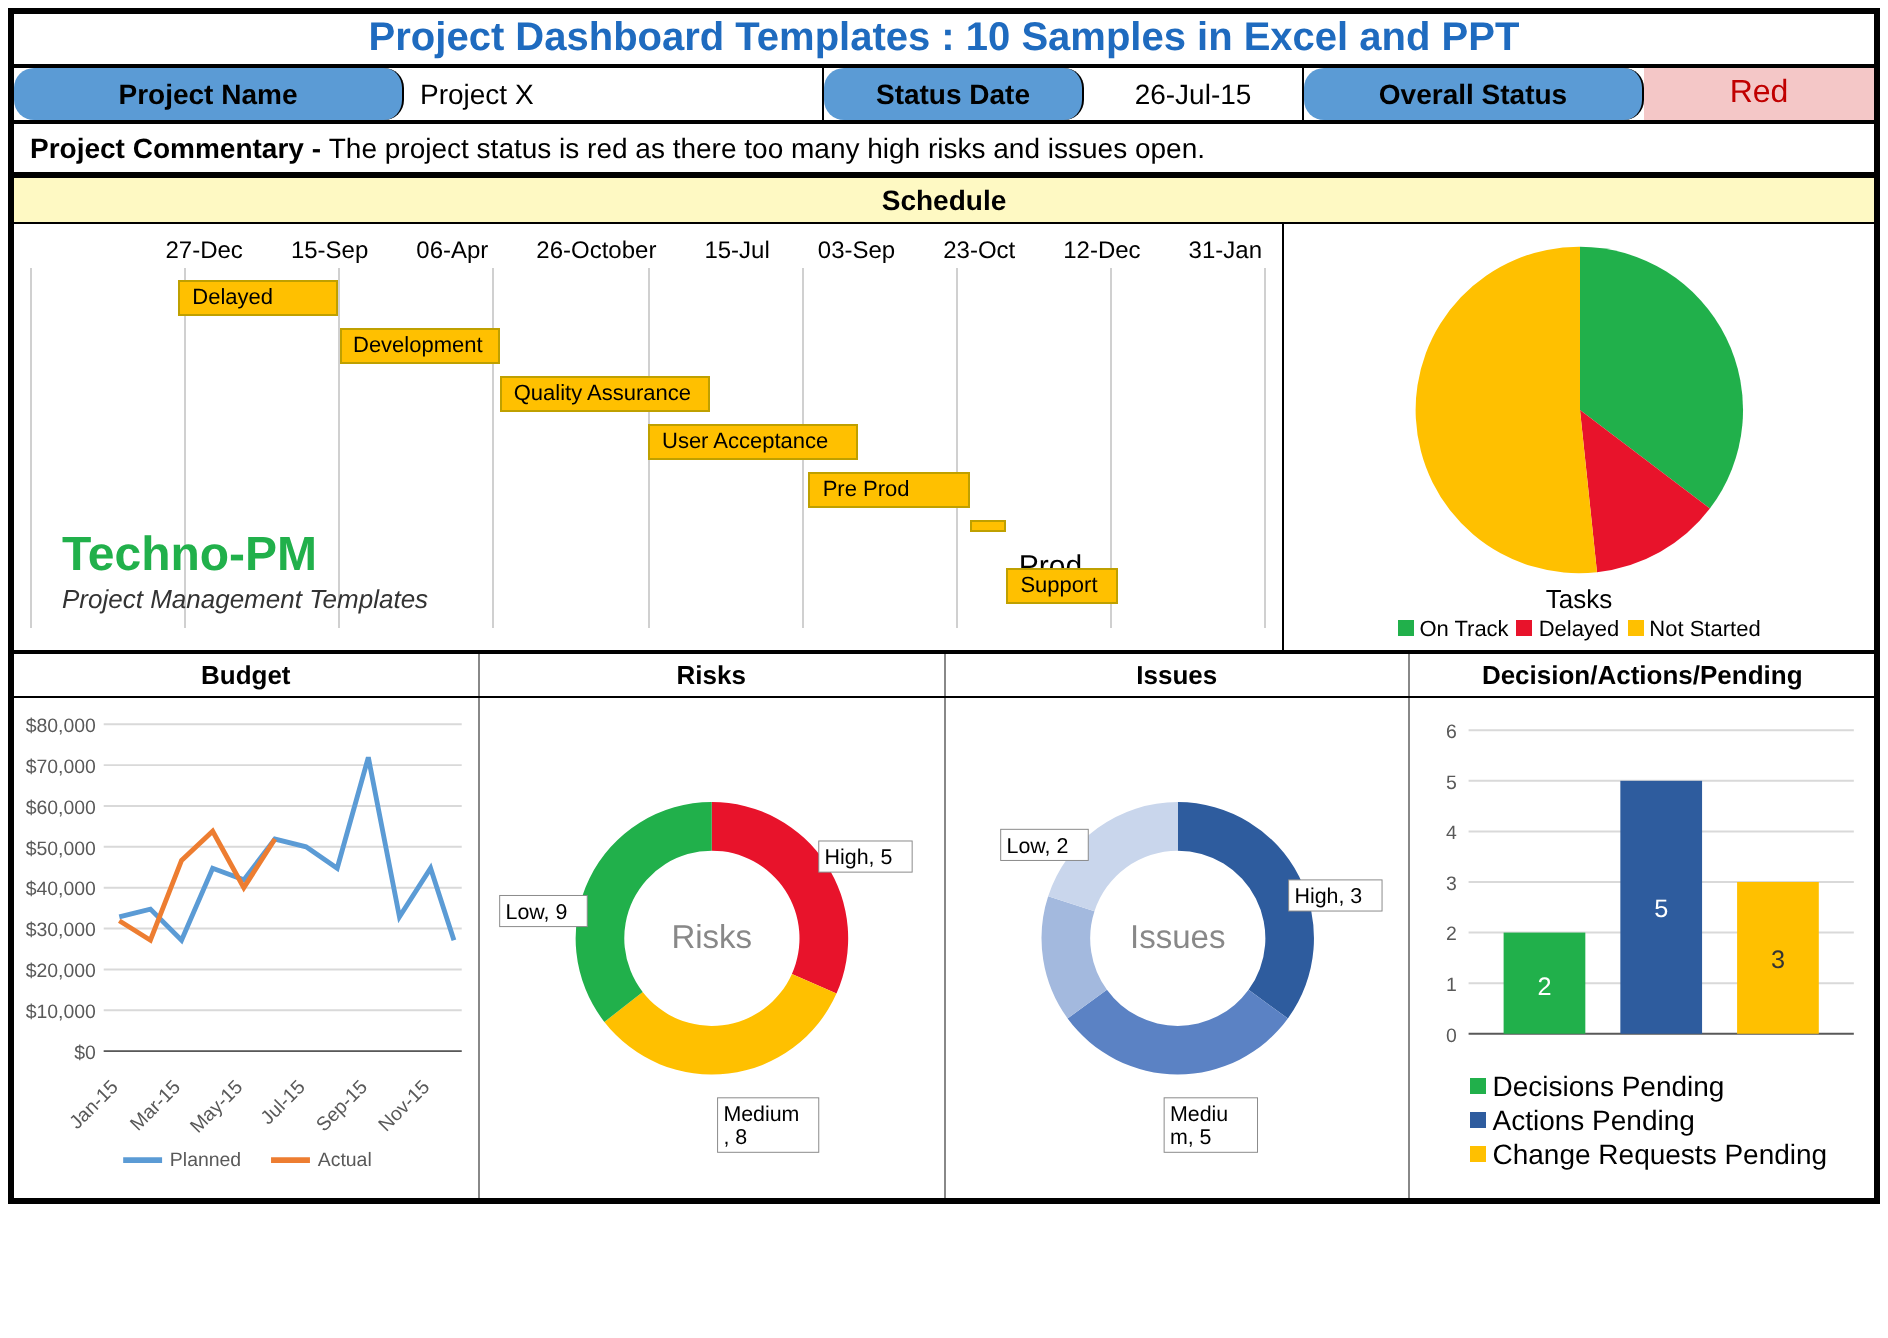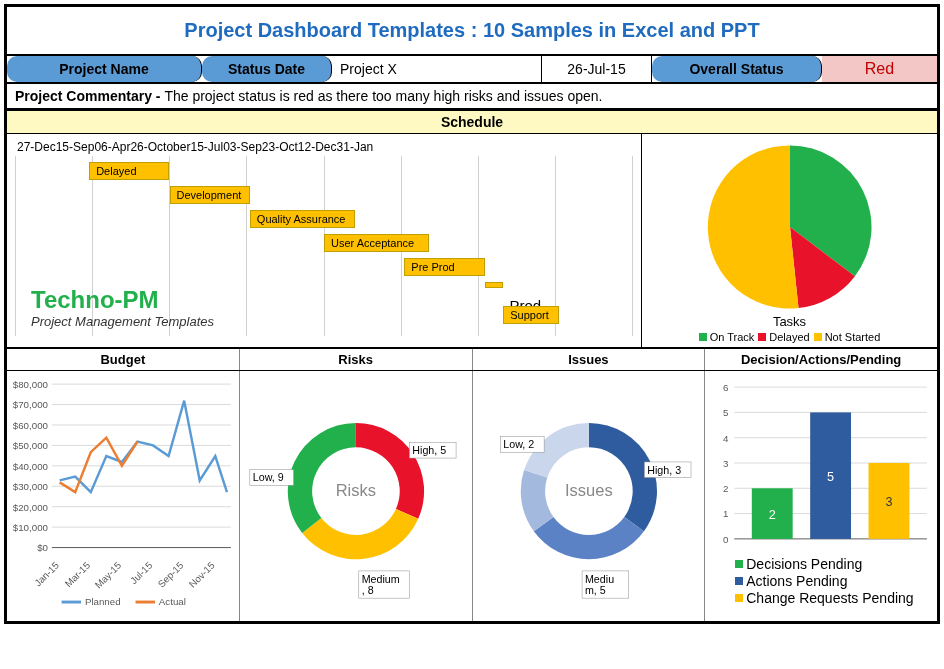--- a/index.html
+++ b/index.html
@@ -1,29 +1,29 @@
 <!DOCTYPE html>
 <html><head>
 <meta charset="utf-8">
 <style>
   * { box-sizing: border-box; margin: 0; padding: 0; }
   body { font-family: Arial, sans-serif; background: #fff; padding: 4px; }
   .frame { border: 3px solid #000; width: 936px; margin: 0 auto; }
-  .title-bar { background: #fff; color: #1f6bbf; text-align: center; font-weight: bold; font-size: 20px; padding: 12px 0; border-bottom: 2px solid #000; }
+  .title-bar { background: #fff; color: #1f6bbf; text-align: center; font-weight: bold; font-size: 20px; padding: 1px 0; border-bottom: 2px solid #000; }
   .header-row { display: flex; border-bottom: 2px solid #000; }
   .hdr-cell { border-right: 1px solid #000; padding: 4px 8px; font-size: 14px; display: flex; align-items: center; }
   .hdr-cell:last-child { border-right: none; }
   .hdr-lbl { background: #5b9bd5; font-weight: bold; justify-content: center; border-radius: 10px; }
   .hdr-val { background: #fff; }
   .hdr-red { background: #f4c7c7; color: #c00000; justify-content: center; font-size: 16px; }
   .commentary { padding: 4px 8px; border-bottom: 2px solid #000; font-size: 14px; }
   .section-title { background: #fef9c3; text-align: center; font-weight: bold; padding: 3px 0; border-top: 1px solid #000; border-bottom: 1px solid #000; font-size: 14px; }
   .schedule-wrap { display: flex; border-bottom: 2px solid #000; }
   .gantt-area { flex: 0 0 635px; border-right: 1px solid #000; padding: 6px 8px 2px; position: relative; }
-  .gantt-dates { display: flex; justify-content: flex-start; font-size: 12px; padding: 0 2px; }
+  .gantt-dates { display: flex; justify-content: flex-end; font-size: 12px; padding: 0 2px; gap: 24px; }
   .gantt-grid { position: relative; height: 180px; margin-top: 2px; }
   .gantt-cols { position: absolute; inset: 0; display: flex; justify-content: space-between; }
   .gantt-col { width: 1px; background: #d0d0d0; }
   .gantt-bar { position: absolute; background: #ffc000; border: 1px solid #bfa000; font-size: 11px; padding: 2px 6px; white-space: nowrap; }
   .logo { position: absolute; left: 24px; top: 152px; }
   .logo-main { color: #21b04b; font-weight: bold; font-size: 24px; }
   .logo-sub { font-style: italic; font-size: 13px; color: #333; }
   .pie-area { flex: 1; padding: 8px 8px 4px; text-align: center; }
   .pie-svg { display: block; margin: 0 auto; }
   .pie-title { font-size: 13px; margin-top: 2px; }
@@ -42,22 +42,22 @@
   .bar-legend .row { display: flex; align-items: center; margin: 1px 0 1px 26px; }
 </style>
 </head>
 <body>
 
 <div class="frame">
   <div class="title-bar">Project Dashboard Templates : 10 Samples in Excel and PPT</div>
 
   <div class="header-row">
     <div class="hdr-cell hdr-lbl" style="flex:0 0 195px">Project Name</div>
+    <div class="hdr-cell hdr-val" style="flex:0 0 210px">Project X</div>
     <div class="hdr-cell hdr-lbl" style="flex:0 0 130px">Status Date</div>
-    <div class="hdr-cell hdr-val" style="flex:0 0 210px">Project X</div>
     <div class="hdr-cell hdr-val" style="flex:0 0 110px;justify-content:center">26-Jul-15</div>
     <div class="hdr-cell hdr-lbl" style="flex:0 0 170px">Overall Status</div>
     <div class="hdr-cell hdr-red" style="flex:1">Red</div>
   </div>
 
   <div class="commentary">
     <b>Project Commentary - </b><span>The project status is red as there too many high risks and issues open.</span>
   </div>
 
   <div class="section-title">Schedule</div>

